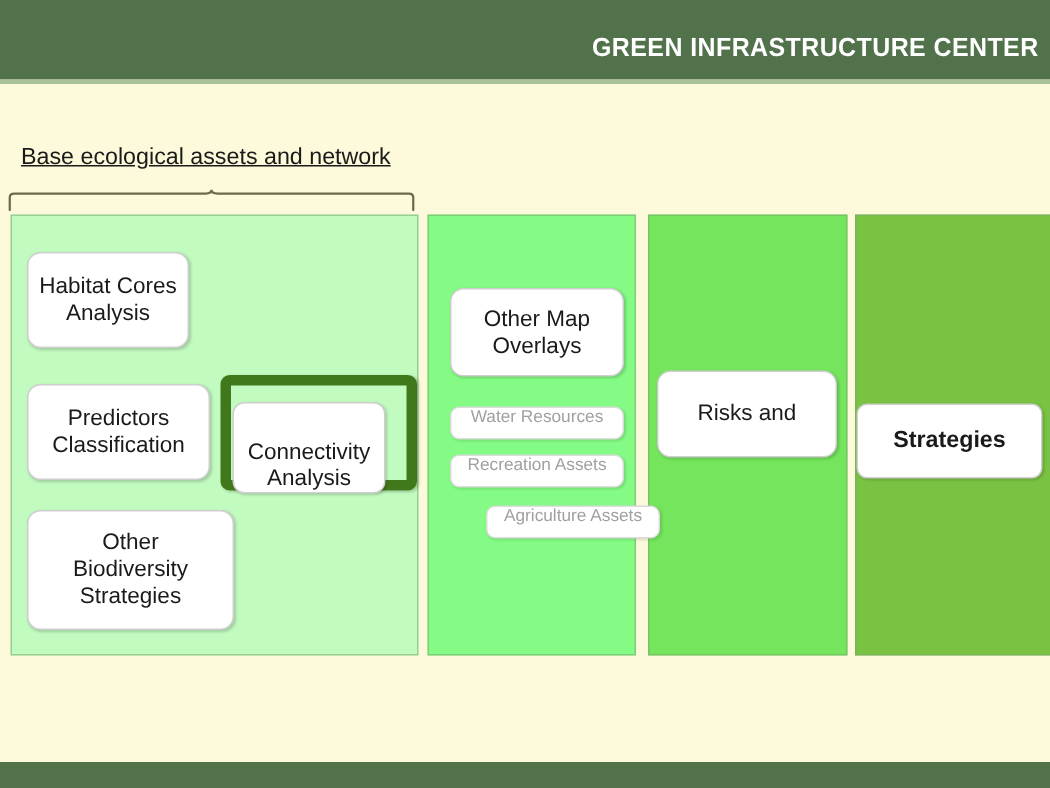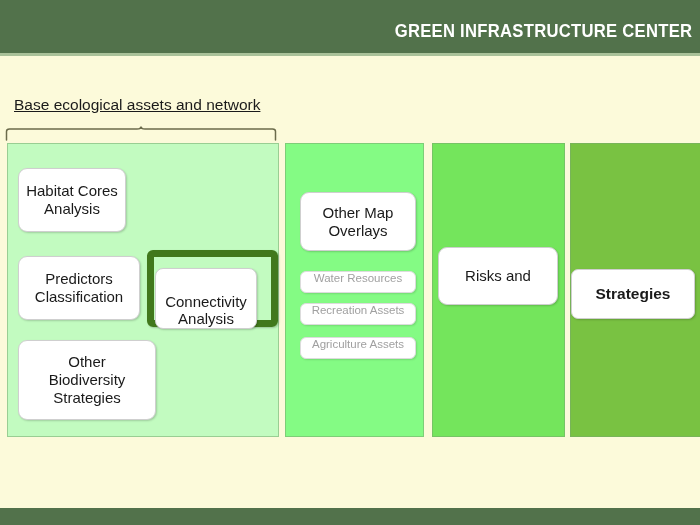--- a/index.html
+++ b/index.html
@@ -144,21 +144,21 @@
     box-shadow: 1px 1px 2px rgba(0,0,0,0.13);
     box-sizing: border-box;
     display: flex;
     justify-content: center;
     color: #A0A0A0;
     font-size: 11.5px;
     white-space: nowrap;
   }
   .sub-water   { top: 271px; }
   .sub-rec     { top: 303px; }
-  .sub-agri    { top: 337px; }
+  .sub-agri    { top: 337px; margin-left: 24px; }
 
   
   .card-risks {
     left: 438px; top: 247px; width: 120px; height: 58px;
   }
 
   
   .card-strategies {
     left: 571px; top: 269px; width: 124px; height: 50px;
     font-weight: bold;

